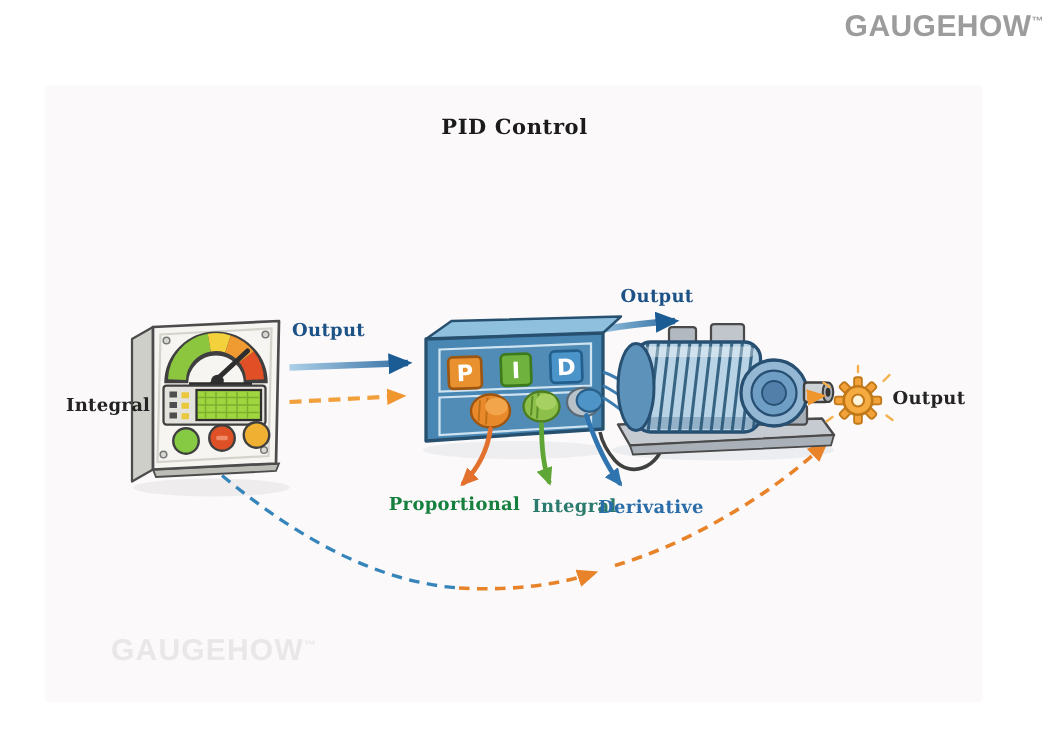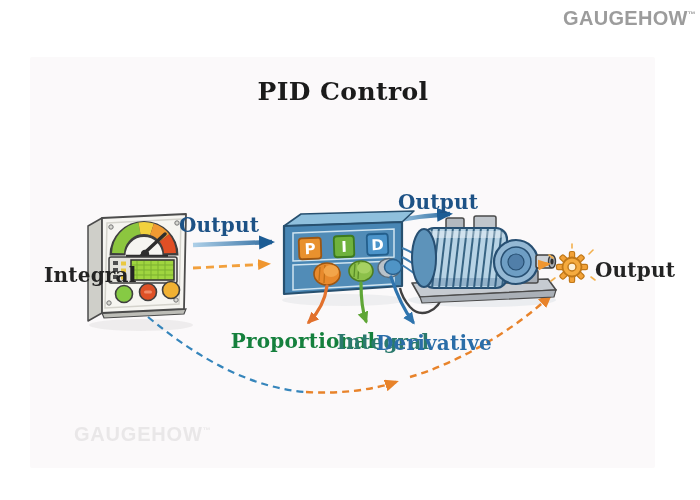--- a/index.html
+++ b/index.html
@@ -1,28 +1,28 @@
 <!DOCTYPE html>
 <html><head>
 <meta charset="utf-8">
 <style>
   html,body{margin:0;padding:0;background:#ffffff;}
   .stage{position:relative;width:700px;height:500px;background:#ffffff;overflow:hidden;
          font-family:"DejaVu Serif",serif;}
   .panel{position:absolute;left:30px;top:57px;width:625px;height:411px;background:#fbf9fa;border-radius:2px;}
   .art{position:absolute;left:0;top:0;}
   .title{position:absolute;left:343px;top:77px;transform:translateX(-50%);
-         font-weight:700;font-size:25px;color:#1b1b1b;letter-spacing:.4px;white-space:nowrap;}
+         font-weight:700;font-size:14px;color:#1b1b1b;letter-spacing:.4px;white-space:nowrap;}
   .logo{position:absolute;top:7px;right:4px;font-family:"Liberation Sans",sans-serif;
         font-weight:700;font-size:20px;color:#9c9c9c;letter-spacing:.3px;}
   .logo sup{font-size:8px;}
   .watermark{position:absolute;left:74px;top:423px;font-family:"Liberation Sans",sans-serif;
         font-weight:700;font-size:20px;color:#e9e7e8;letter-spacing:.8px;}
   .watermark sup{font-size:8px;}
-  .lbl{position:absolute;font-weight:700;font-size:20px;white-space:nowrap;letter-spacing:.2px;}
+  .lbl{position:absolute;font-weight:700;font-size:12px;white-space:nowrap;letter-spacing:.2px;}
   .center{transform:translateX(-50%);}
   .lbl-setpoint{left:44px;top:263px;color:#232323;}
   .lbl-input{left:219px;top:213px;color:#1d5286;}
   .lbl-output-top{left:438px;top:190px;color:#1d5286;}
   .lbl-proportional{left:303px;top:329px;color:#15803d;}
   .lbl-integral{left:383px;top:330px;color:#2b7a6d;}
   .lbl-derivative{left:434px;top:331px;color:#2a6da8;}
   .lbl-output-right{left:595px;top:258px;color:#232323;}
   .lbl-feedback{left:344px;top:390px;color:#ee8030;}
 </style>

